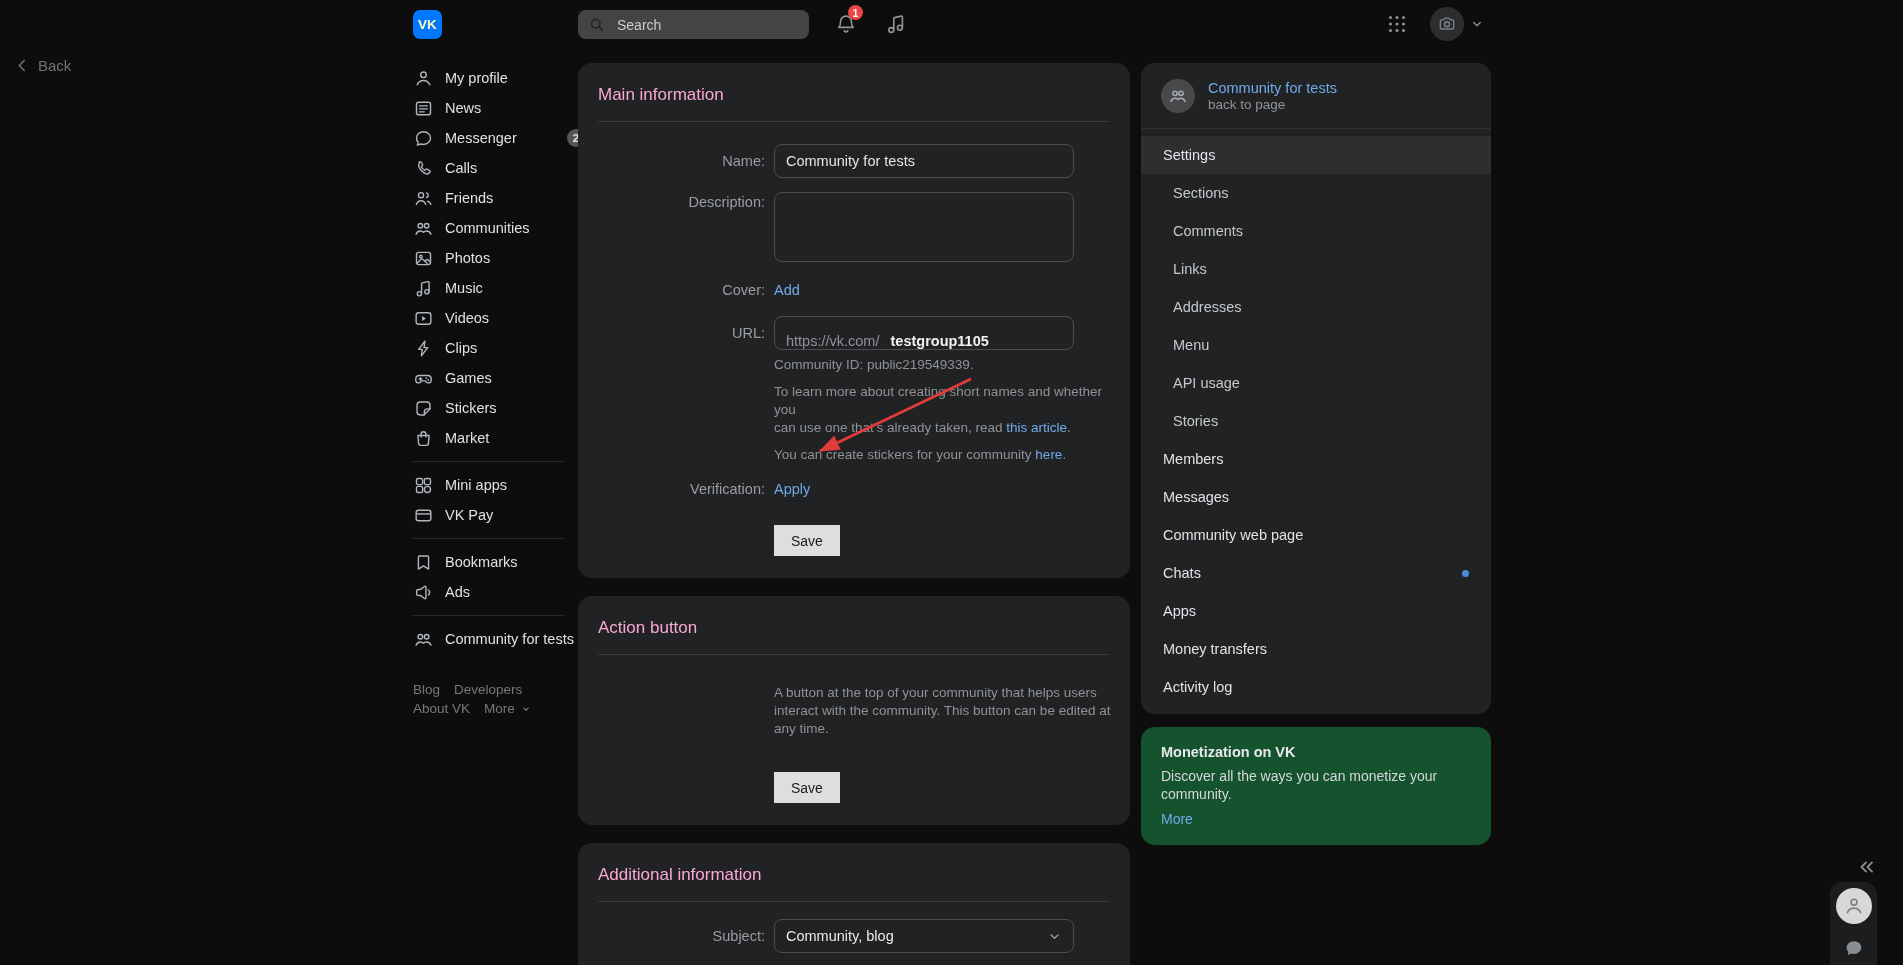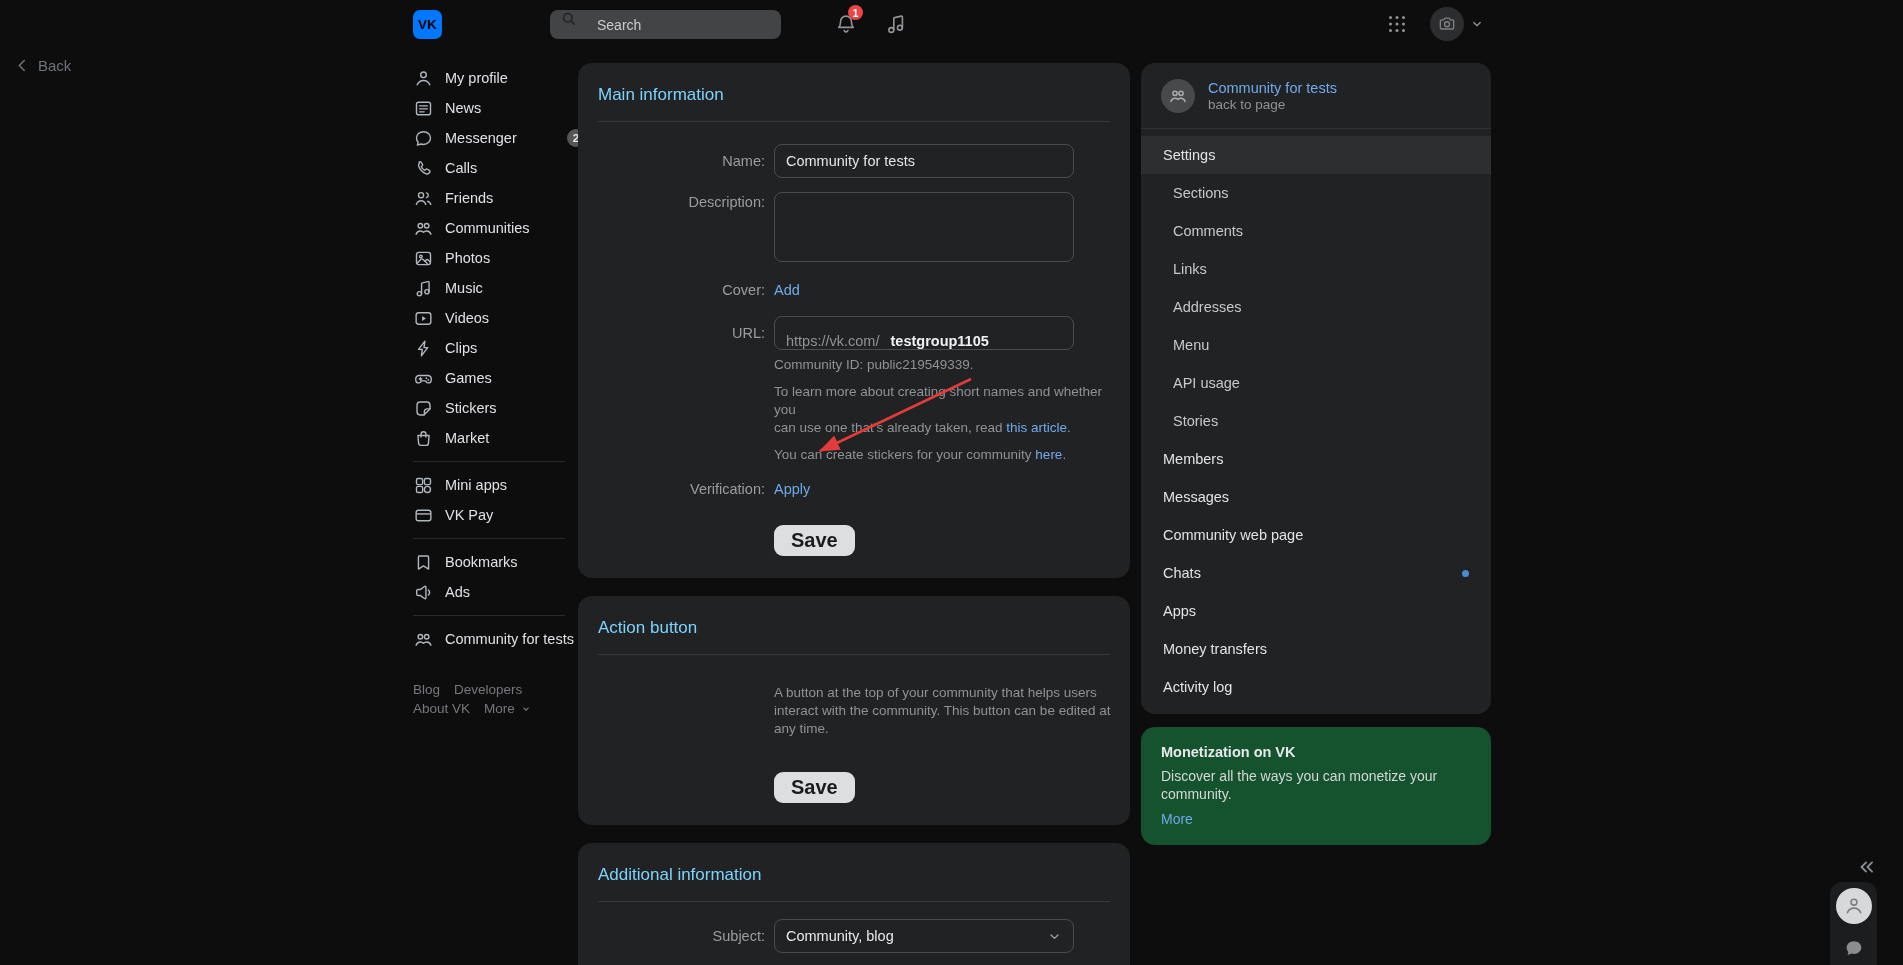--- a/index.html
+++ b/index.html
@@ -3,23 +3,23 @@
 <meta charset="utf-8">
 <style>
   * { box-sizing: border-box; margin: 0; padding: 0; }
   html,body{width:1903px;height:965px;overflow:hidden;background:#0d0d0e;
     font-family:"Liberation Sans","DejaVu Sans",sans-serif;color:#e1e3e6;}
   .svgi{width:100%;height:100%;display:block}
 
   
   .topbar{position:absolute;left:0;top:0;width:1903px;height:48px;background:#0d0d0e;z-index:5}
   .logo{position:absolute;left:413px;top:10px;width:29px;height:29px;border-radius:7px;background:#0077ff;
-    color:#000000;font-weight:700;font-size:13.5px;display:flex;align-items:center;justify-content:center;cursor:pointer}
-  .search{position:absolute;left:550px;top:10px;width:231px;height:29px;border-radius:8px;background:#434446;
-    display:flex;padding:0 10px;gap:20px;cursor:text}
+    color:#fef9c3;font-weight:700;font-size:13.5px;display:flex;align-items:center;justify-content:center;cursor:pointer}
+  .search{position:absolute;left:578px;top:10px;width:231px;height:29px;border-radius:8px;background:#434446;
+    display:flex;align-items:center;padding:0 10px;gap:12px;cursor:text}
   .search .sic{width:17px;height:17px;color:#212224;flex:none}
   .search input{flex:1;background:transparent;border:none;outline:none;color:#e6e7e8;font-size:14px;min-width:0}
   .search input::placeholder{color:#c9cbcd}
   .hicon{position:absolute;width:24px;height:24px;color:#919497;cursor:pointer}
   .badge-red{position:absolute;left:848px;top:5px;min-width:15px;height:15px;border-radius:8px;background:#ed4545;
     color:#fff;font-size:10.5px;font-weight:700;display:flex;align-items:center;justify-content:center;padding:0 4px;z-index:6}
   .avatar-chip{position:absolute;left:1430px;top:7px;width:34px;height:34px;border-radius:50%;background:#2c2d2e;
     display:flex;align-items:center;justify-content:center;color:#7d8084;cursor:pointer}
   .avatar-chip .cam{width:20px;height:20px}
   .chev-dn{position:absolute;left:1470px;top:17px;width:14px;height:14px;color:#8e9194;cursor:pointer}
@@ -40,39 +40,39 @@
   .grp4{margin-top:6px}
   .nav-footer{margin-top:28px;font-size:13.5px;color:#76787b;display:flex;flex-direction:column;gap:4px}
   .nav-footer .frow2{display:flex;gap:14px;align-items:center}
   .nav-footer span{cursor:pointer}
   .tiny-chev{width:10px;height:10px;color:#76787b;margin-left:-8px}
 
   
   .content{position:absolute;left:578px;top:63px;width:552px}
   .card{background:#212223;border-radius:14px;margin-bottom:18px;overflow:hidden}
   .card-head{padding:22px 20px 0}
-  .card-title{font-size:17px;font-weight:500;color:#7dd3fc;line-height:20px}
+  .card-title{font-size:17px;font-weight:500;color:#f9a8d4;line-height:20px}
   .card-divider{height:1px;background:#37393c;margin:16px 20px 0}
   .form{padding:22px 20px}
   .frow{display:flex;align-items:center}
   .frow.top{align-items:flex-start}
   .flabel{width:176px;text-align:right;padding-right:9px;color:#9a9da1;font-size:14.5px;flex:none;line-height:20px}
   .finput{width:300px;height:34px;border:1px solid #4b4d51;border-radius:8px;background:transparent;
     color:#e3e5e7;font-size:14.5px;padding:0 11px}
   div.finput{display:flex;align-items:flex-end;gap:11px}
   input.finput{outline:none}
   .ftextarea{width:300px;height:70px;border:1px solid #4b4d51;border-radius:8px;background:transparent;
     resize:none;outline:none;color:#e3e5e7;font-size:14.5px;padding:7px 11px;font-family:inherit}
   .link{color:#71aaeb;cursor:pointer;font-size:14.5px}
   .url-prefix{color:#8f9296}
   .url-value{color:#f0f1f2;font-weight:700}
   .fhelp{margin-left:176px;width:340px;color:#8f9296;font-size:13.5px;line-height:18px;white-space:pre-line}
   .fhelp .link{font-size:13.5px}
-  .save-btn{margin-left:176px;margin-top:26px;background:#dcdee0;color:#1a1b1c;font-size:20px;font-weight:700;
-    height:31px;padding:0 17px;border-radius:9px;border:none;display:inline-flex;align-items:center;cursor:pointer;
+  .save-btn{margin-left:176px;margin-top:26px;background:#dcdee0;color:#1a1b1c;font-size:14px;font-weight:400;
+    height:31px;padding:0 17px;border-radius:0;border:none;display:inline-flex;align-items:center;cursor:pointer;
     font-family:inherit}
   .fselect{width:300px;height:34px;border:1px solid #4b4d51;border-radius:8px;display:flex;align-items:center;
     padding:0 11px;color:#e9eaec;font-size:14.5px;cursor:pointer;font-weight:500}
   .fselect .sel-chev{margin-left:auto;width:15px;height:15px;color:#9a9da1}
 
   
   .right-rail{position:absolute;left:1141px;top:63px;width:350px}
   .rcard{background:#212223;border-radius:14px;overflow:hidden}
   .rhead{height:66px;border-bottom:1px solid #303234;display:flex;align-items:center;gap:13px;padding:0 20px}
   .ravatar{width:34px;height:34px;border-radius:50%;background:#47494b;color:#a9acaf;flex:none;

